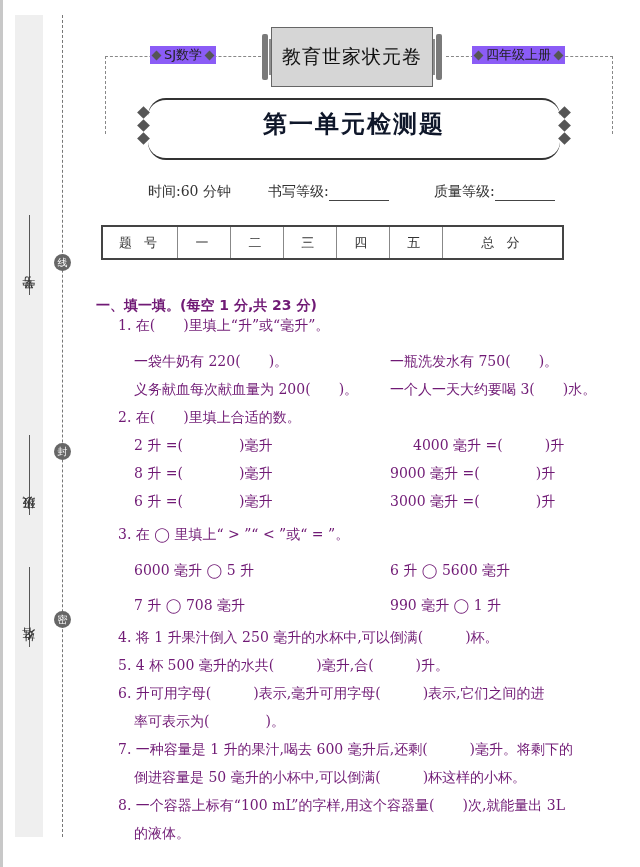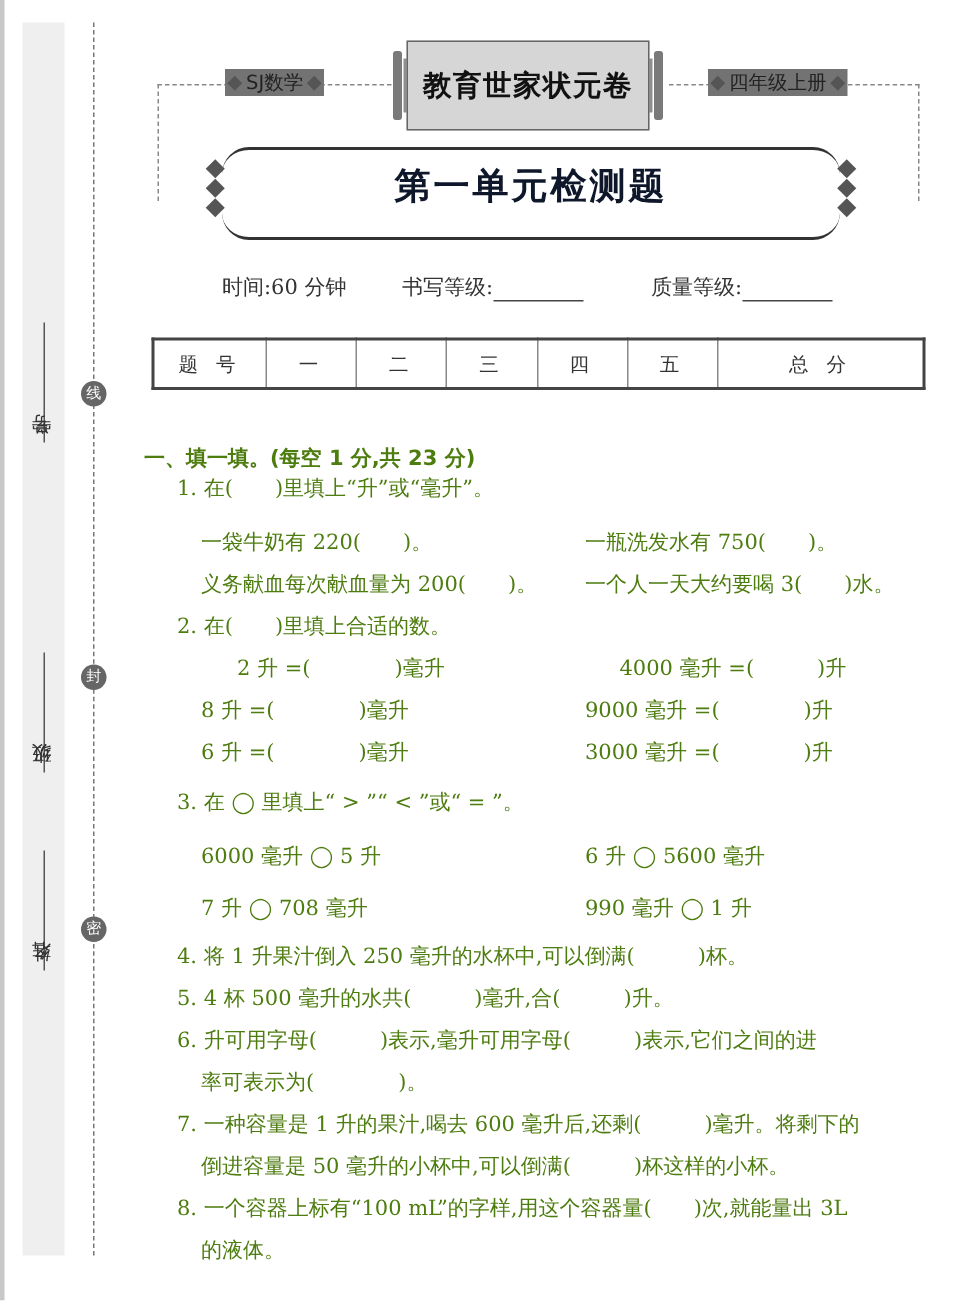--- a/index.html
+++ b/index.html
@@ -32,61 +32,61 @@
     background: #666; color: #fff; font-size: 10px; line-height: 17px; text-align: center;
     font-family: "DejaVu Sans", sans-serif;
   }
 
   
   .hdr-dash {
     position: absolute; border-color: #888; border-style: dashed; border-width: 0;
   }
   .series {
     position: absolute; top: 46px; font-family: "DejaVu Sans", sans-serif; font-size: 13px; color: #222;
-    display: flex; align-items: center; gap: 4px; background: #737373; padding: 0 3px;
+    display: flex; align-items: center; gap: 4px; background: #8b5cf6; padding: 0 3px;
   }
   .diamond { display: inline-block; width: 7px; height: 7px; background: #555; transform: rotate(45deg); }
   .scroll {
     position: absolute; left: 262px; top: 34px; width: 180px; height: 46px;
   }
   .scroll .rod { position: absolute; top: 0; width: 6px; height: 46px; background: #7a7a7a; border-radius: 2px; }
   .scroll .body {
     position: absolute; left: 7px; right: 7px; top: 5px; height: 36px;
     background: #8f8f8f; display: flex; align-items: center; justify-content: center;
   }
   .scroll .inner {
     background: #d6d6d6; border: 1px solid #666; padding: 16px 10px;
-    font-family: "DejaVu Sans", sans-serif; font-size: 19px; color: #111; letter-spacing: 1px; font-weight: bold;
+    font-family: "DejaVu Sans", sans-serif; font-size: 19px; color: #111; letter-spacing: 1px;
   }
   .title-frame {
     position: absolute; left: 148px; top: 98px; width: 412px; height: 58px;
     border-top: 2px solid #333; border-bottom: 2px solid #333; border-radius: 18px;
   }
   .title-text {
     position: absolute; left: 148px; top: 108px; width: 412px; text-align: center;
     font-size: 24px; font-weight: bold; color: #0f172a; letter-spacing: 2px;
   }
   .dstack { position: absolute; display: flex; flex-direction: column; gap: 4px; }
   .dstack .diamond { width: 9px; height: 9px; background: #555; }
 
   .meta {
     position: absolute; top: 183px; font-size: 14px; color: #333;
   }
   .blank-u { display: inline-block; width: 60px; border-bottom: 1px solid #444; height: 14px; vertical-align: bottom; }
 
   table.score {
-    position: absolute; left: 101px; top: 225px; width: 516px; border-collapse: collapse;
+    position: absolute; left: 101px; top: 225px; width: 463px; border-collapse: collapse;
     border: 2px solid #444; font-size: 13px;
   }
   table.score td {
     border: 1px solid #888; height: 29px; text-align: center; color: #333;
     font-family: "DejaVu Sans", sans-serif; letter-spacing: 4px;
   }
 
-  .q { position: absolute; font-size: 14px; color: #4d7c0f; white-space: nowrap; }
+  .q { position: absolute; font-size: 14px; color: #701a75; white-space: nowrap; }
   .sec { font-family: "DejaVu Sans", sans-serif; font-weight: bold; font-size: 14px; }
 </style>
 </head>
 <body>
 
 <div class="left-edge"></div>
 <div class="binding"></div>
 
 <div class="bind-field" style="top:175px;height:125px;">
   <span class="lbl">学号</span>
@@ -165,21 +165,21 @@
 
 <div class="q sec" style="left:96px;top:297px;">一、填一填。(每空 1 分,共 23 分)</div>
 
 <div class="q" style="left:118px;top:317px;">1. 在(　　)里填上“升”或“毫升”。</div>
 <div class="q" style="left:134px;top:353px;">一袋牛奶有 220(　　)。</div>
 <div class="q" style="left:390px;top:353px;">一瓶洗发水有 750(　　)。</div>
 <div class="q" style="left:134px;top:381px;">义务献血每次献血量为 200(　　)。</div>
 <div class="q" style="left:390px;top:381px;">一个人一天大约要喝 3(　　)水。</div>
 
 <div class="q" style="left:118px;top:409px;">2. 在(　　)里填上合适的数。</div>
-<div class="q" style="left:134px;top:437px;margin-left:24px;">2 升 =(　　　　)毫升</div>
+<div class="q" style="left:134px;top:437px;">2 升 =(　　　　)毫升</div>
 <div class="q" style="left:413px;top:437px;">4000 毫升 =(　　　)升</div>
 <div class="q" style="left:134px;top:465px;">8 升 =(　　　　)毫升</div>
 <div class="q" style="left:390px;top:465px;">9000 毫升 =(　　　　)升</div>
 <div class="q" style="left:134px;top:493px;">6 升 =(　　　　)毫升</div>
 <div class="q" style="left:390px;top:493px;">3000 毫升 =(　　　　)升</div>
 
 <div class="q" style="left:118px;top:526px;">3. 在 ◯ 里填上“ &gt; ”“ &lt; ”或“ = ”。</div>
 <div class="q" style="left:134px;top:562px;">6000 毫升 ◯ 5 升</div>
 <div class="q" style="left:390px;top:562px;">6 升 ◯ 5600 毫升</div>
 <div class="q" style="left:134px;top:597px;">7 升 ◯ 708 毫升</div>

